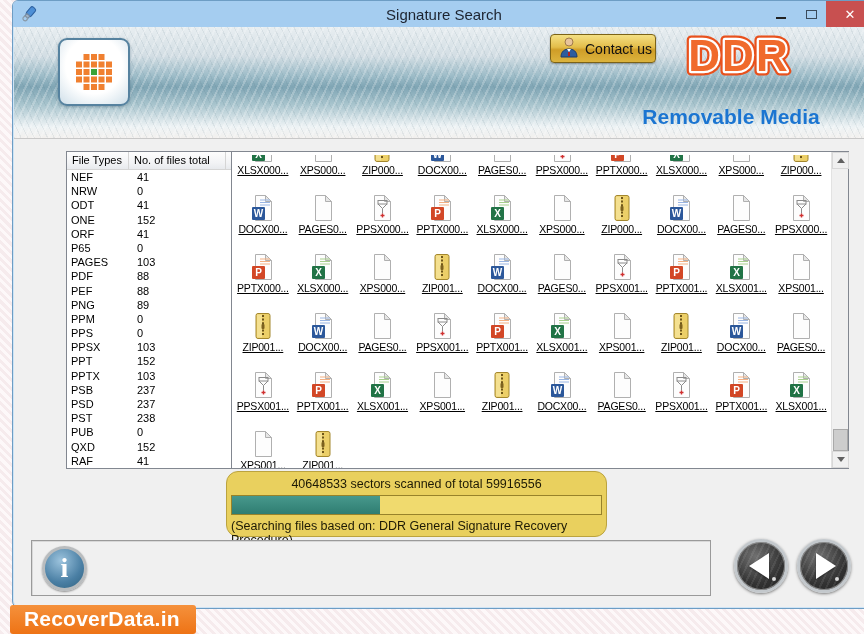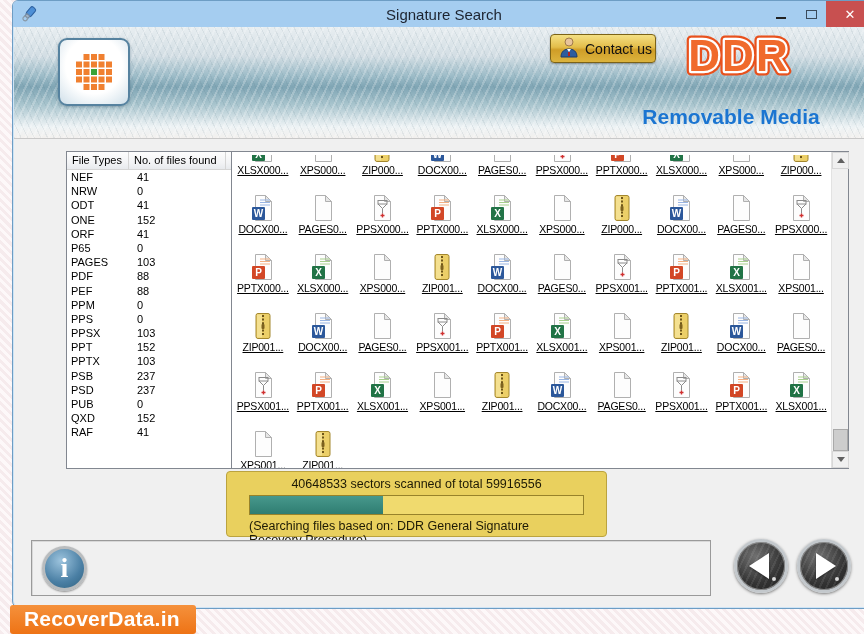--- a/index.html
+++ b/index.html
@@ -73,22 +73,22 @@
   .tri-up { width:0; height:0; border-left:4px solid transparent; border-right:4px solid transparent; border-bottom:5px solid #606060; }
   .tri-down { width:0; height:0; border-left:4px solid transparent; border-right:4px solid transparent; border-top:5px solid #606060; }
   .sb-thumb { position:absolute; left:1px; width:15px; background:#cdcdcd; border:1px solid #a9a9a9; }
   .table-panel .vscroll { top:0; height:316px; }
   .table-panel .sb-thumb { top:170px; height:55px; }
   .grid-panel .vscroll { height:316px; }
   .grid-panel .sb-thumb { top:277px; height:22px; }
 
   
   .progress-zone { position:absolute; left:213px; top:470px; width:381px; height:66px;
-                   background:#e9d05e; border:1px solid #bba33f; border-radius:4px;
-                   padding:4px 22px; }
+                   background:#e9d05e; border:1px solid #bba33f; border-radius:12px;
+                   padding:4px 4px; }
   .p-status { text-align:center; font-size:12.5px; color:#1d1a05; margin-top:1px; }
   .p-bar { margin-top:4px; height:20px; background:#f0da6e; border:1px solid #97摩82a; border:1px solid #97822a; }
   .p-fill { height:100%; background:linear-gradient(180deg,#47988c,#2f7d71); width:40%; }
   .p-detail { font-size:12.5px; color:#1d1a05; margin-top:4px; }
 
   .stop-zone { position:absolute; left:602px; top:470px; width:240px; height:66px; border:1px solid #bdbdbd; }
   .stop-btn { position:absolute; left:6px; top:11px; width:113px; height:37px;
               background:linear-gradient(180deg,#f6f6f6,#e8e8e8); border:1px solid #9a9a9a;
               display:flex; align-items:center; gap:8px; padding-left:7px;
               font-family:"Liberation Sans",sans-serif; font-size:13px; color:#000; cursor:pointer; }
@@ -193,21 +193,21 @@
         <text x="70" y="44" text-anchor="middle" font-family="Liberation Sans, sans-serif" font-size="44" font-weight="bold" stroke="#e8511d" stroke-width="9" stroke-linejoin="round" fill="#e8511d" letter-spacing="2">DDR</text>
         <text x="70" y="44" text-anchor="middle" font-family="Liberation Sans, sans-serif" font-size="44" font-weight="bold" stroke="#ffffff" stroke-width="4.5" stroke-linejoin="round" fill="#ffffff" letter-spacing="2">DDR</text>
         <text x="70" y="44" text-anchor="middle" font-family="Liberation Sans, sans-serif" font-size="44" font-weight="bold" fill="#f06a2c" letter-spacing="2">DDR</text>
       </svg>
       <div class="product">Removable Media</div>
     </div>
 
     <div class="table-panel">
       <div class="tbl-head">
         <div class="hc hc1">File Types</div>
-        <div class="hc hc2">No. of files found</div>
+        <div class="hc hc2">No. of files total</div>
         <div class="hc hc3"></div>
       </div>
       <div class="tbl-body" id="tbl-body">
           <div class="trow">
             <span class="c1">NEF</span>
             <span class="c2">41</span>
           </div>
           <div class="trow">
             <span class="c1">NRW</span>
             <span class="c2">0</span>
@@ -234,20 +234,24 @@
           </div>
           <div class="trow">
             <span class="c1">PDF</span>
             <span class="c2">88</span>
           </div>
           <div class="trow">
             <span class="c1">PEF</span>
             <span class="c2">88</span>
           </div>
           <div class="trow">
+            <span class="c1">PNG</span>
+            <span class="c2">89</span>
+          </div>
+          <div class="trow">
             <span class="c1">PPM</span>
             <span class="c2">0</span>
           </div>
           <div class="trow">
             <span class="c1">PPS</span>
             <span class="c2">0</span>
           </div>
           <div class="trow">
             <span class="c1">PPSX</span>
             <span class="c2">103</span>
@@ -260,20 +264,24 @@
             <span class="c1">PPTX</span>
             <span class="c2">103</span>
           </div>
           <div class="trow">
             <span class="c1">PSB</span>
             <span class="c2">237</span>
           </div>
           <div class="trow">
             <span class="c1">PSD</span>
             <span class="c2">237</span>
+          </div>
+          <div class="trow">
+            <span class="c1">PST</span>
+            <span class="c2">238</span>
           </div>
           <div class="trow">
             <span class="c1">PUB</span>
             <span class="c2">0</span>
           </div>
           <div class="trow">
             <span class="c1">QXD</span>
             <span class="c2">152</span>
           </div>
           <div class="trow">

